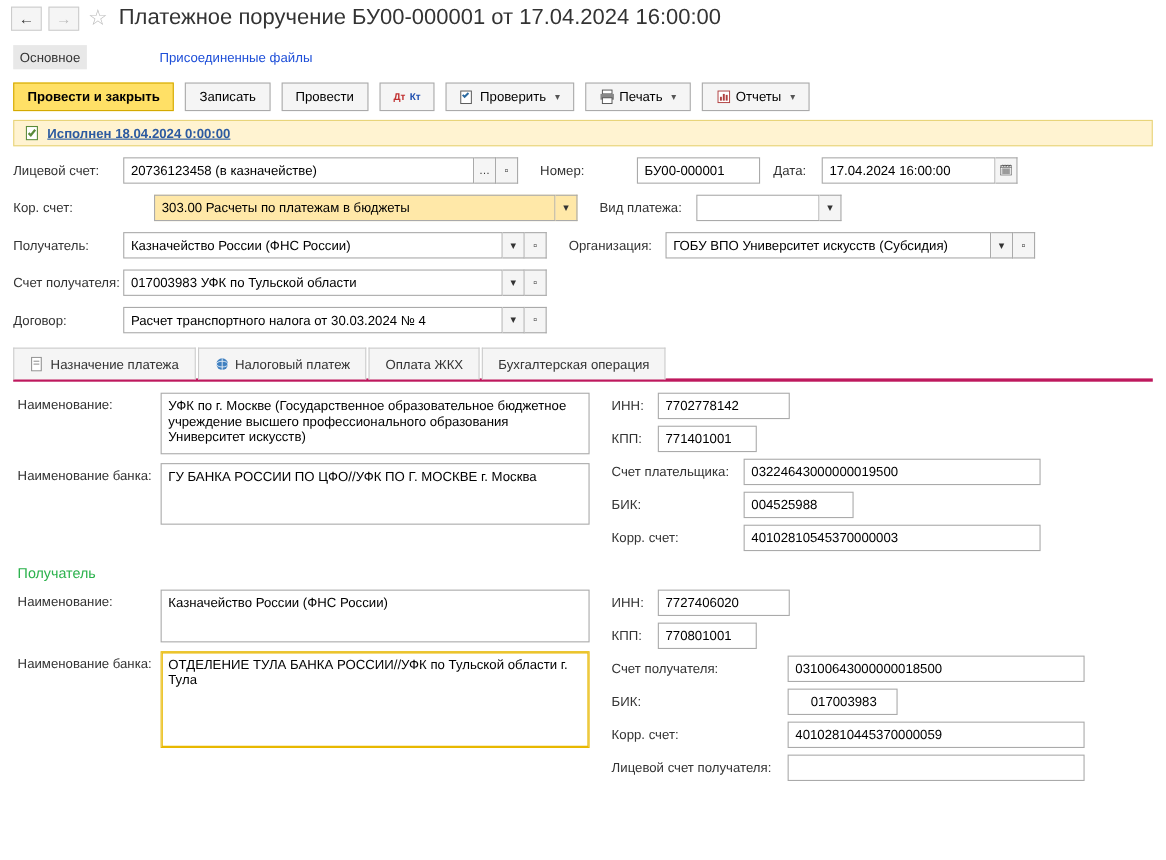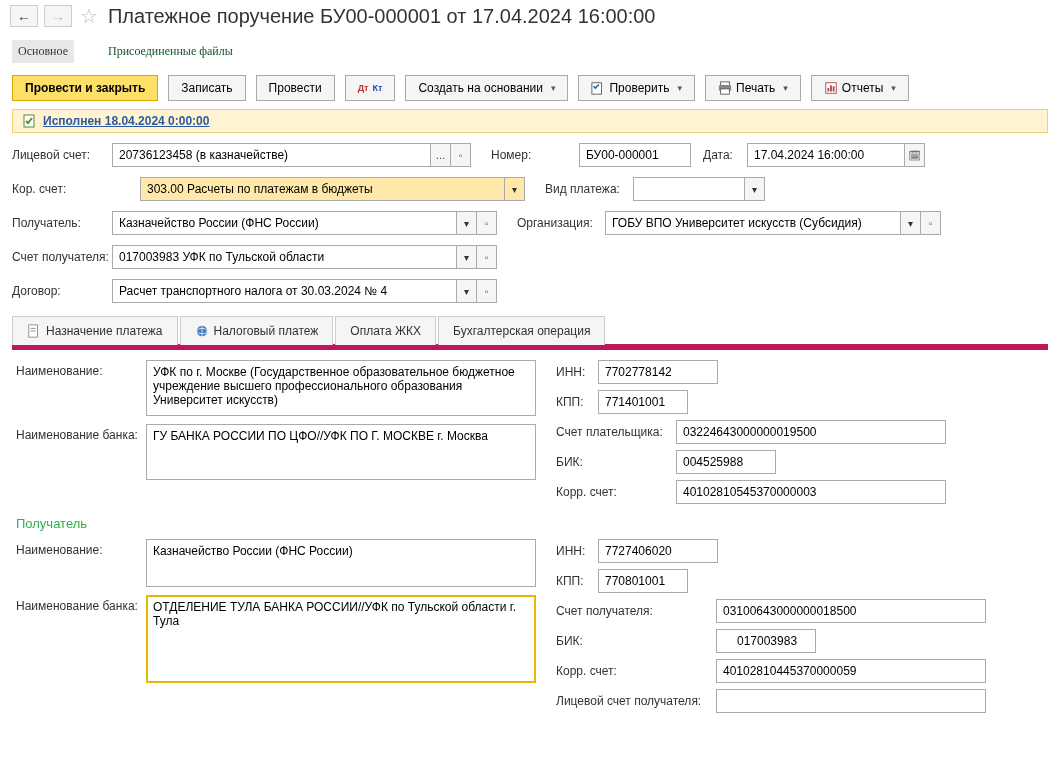--- a/index.html
+++ b/index.html
@@ -2,44 +2,44 @@
 <html><head>
 <meta charset="utf-8">
 <style>
 * { box-sizing: border-box; margin: 0; padding: 0; }
 body { font-family: Arial, sans-serif; font-size: 12px; color: #333; background: #fff; width: 1060px; }
 .toolbar-top { display: flex; align-items: center; padding: 4px 10px; gap: 6px; }
 .nav-btn { width: 28px; height: 22px; border: 1px solid #ccc; background: #f5f5f5; display: flex; align-items: center; justify-content: center; cursor: pointer; font-size: 14px; }
 .star-icon { font-size: 20px; color: #bbb; cursor: pointer; margin-left: 2px; }
 .page-title { font-size: 20px; font-weight: normal; margin-left: 4px; }
 
-.nav-tabs { display: flex; gap: 28px; padding: 8px 12px 8px; font-family: Liberation Serif, serif; }
+.nav-tabs { display: flex; gap: 18px; padding: 8px 12px 8px; }
 .nav-tab { font-size: 12px; padding: 4px 6px; cursor: pointer; }
 .nav-tab.active { background: #e8e8e8; color: #333; }
-.nav-tab.link { color: #14532d; }
+.nav-tab.link { color: #1d4ed8; margin-left: 42px; }
 
 .command-bar { display: flex; gap: 10px; padding: 4px 12px 8px; align-items: center; flex-wrap: wrap; }
 .btn { border: 1px solid #aaa; background: #f5f5f5; padding: 5px 12px; font-size: 12px; cursor: pointer; display: inline-flex; align-items: center; gap: 4px; height: 26px; }
 .btn.primary { background: #ffe066; border-color: #d4a900; font-weight: bold; }
 .btn.dropdown::after { content: "▾"; margin-left: 4px; font-size: 9px; color: #555; }
 .btn-icon { width: 14px; height: 14px; display: inline-block; }
 
 .status-bar { background: #fff3d1; border: 1px solid #e8d47a; padding: 4px 10px; margin: 0 12px 8px; display: flex; align-items: center; gap: 6px; }
 .status-bar a { color: #2c5aa0; font-weight: bold; text-decoration: underline; }
 
 .form-body { padding: 0 12px; }
 .form-row { display: flex; align-items: center; margin-bottom: 6px; min-height: 28px; }
 .form-label { width: 100px; font-size: 12px; }
 .form-label.wide { width: 100px; }
 .input-wrap { display: flex; align-items: center; }
 .input-field { border: 1px solid #aaa; height: 24px; padding: 2px 6px; font-size: 12px; background: #fff; }
 .input-field.yellow { background: #ffe8a8; }
 .input-btn { width: 20px; height: 24px; border: 1px solid #aaa; border-left: none; background: #f5f5f5; display: flex; align-items: center; justify-content: center; font-size: 10px; cursor: pointer; }
 
-.tabs2 { display: flex; border-bottom: 6px solid #be185d; margin: 10px 0 0; }
+.tabs2 { display: flex; border-bottom: 3px solid #be185d; margin: 10px 0 0; }
 .tab2 { padding: 7px 14px; border: 1px solid #ccc; border-bottom: none; background: #f5f5f5; margin-right: 2px; cursor: pointer; display: flex; align-items: center; gap: 5px; font-size: 12px; position: relative; top: 1px; }
 .tab2.active { background: #fff; border-bottom: 2px solid #d32020; color: #333; }
 .tab2.first { margin-left: 0; }
 .tab-icon { width: 14px; height: 14px; display: inline-block; }
 
 .section { padding: 10px 4px; }
 .section-title { color: #2bb24c; font-size: 13px; margin: 6px 0 8px; }
 
 .two-col { display: flex; gap: 20px; align-items: flex-start; }
 .col-left { }
@@ -70,21 +70,20 @@
 </div>
 
 <div class="command-bar">
   <button class="btn primary">Провести и закрыть</button>
   <button class="btn">Записать</button>
   <button class="btn">Провести</button>
   <button class="btn">
       <span class="icon-dtKt" style="color:#c03030;">Дт</span>
       <span class="icon-dtKt" style="color:#2050b0;">Кт</span>
     </button>
-  <button class="btn dropdown">Создать на основании</button>
   <button class="btn dropdown">
     <svg class="btn-icon" viewBox="0 0 16 16">
         <rect x="1" y="2" width="11" height="13" fill="#fff" stroke="#555"></rect>
         <path d="M3 6l2 2 4-4" stroke="#2c6aa0" stroke-width="2" fill="none"></path>
       </svg>
     <span>Проверить</span>
   </button>
   <button class="btn dropdown">
     <svg class="btn-icon" viewBox="0 0 16 16">
         <rect x="3" y="1" width="10" height="4" fill="#fff" stroke="#555"></rect>

